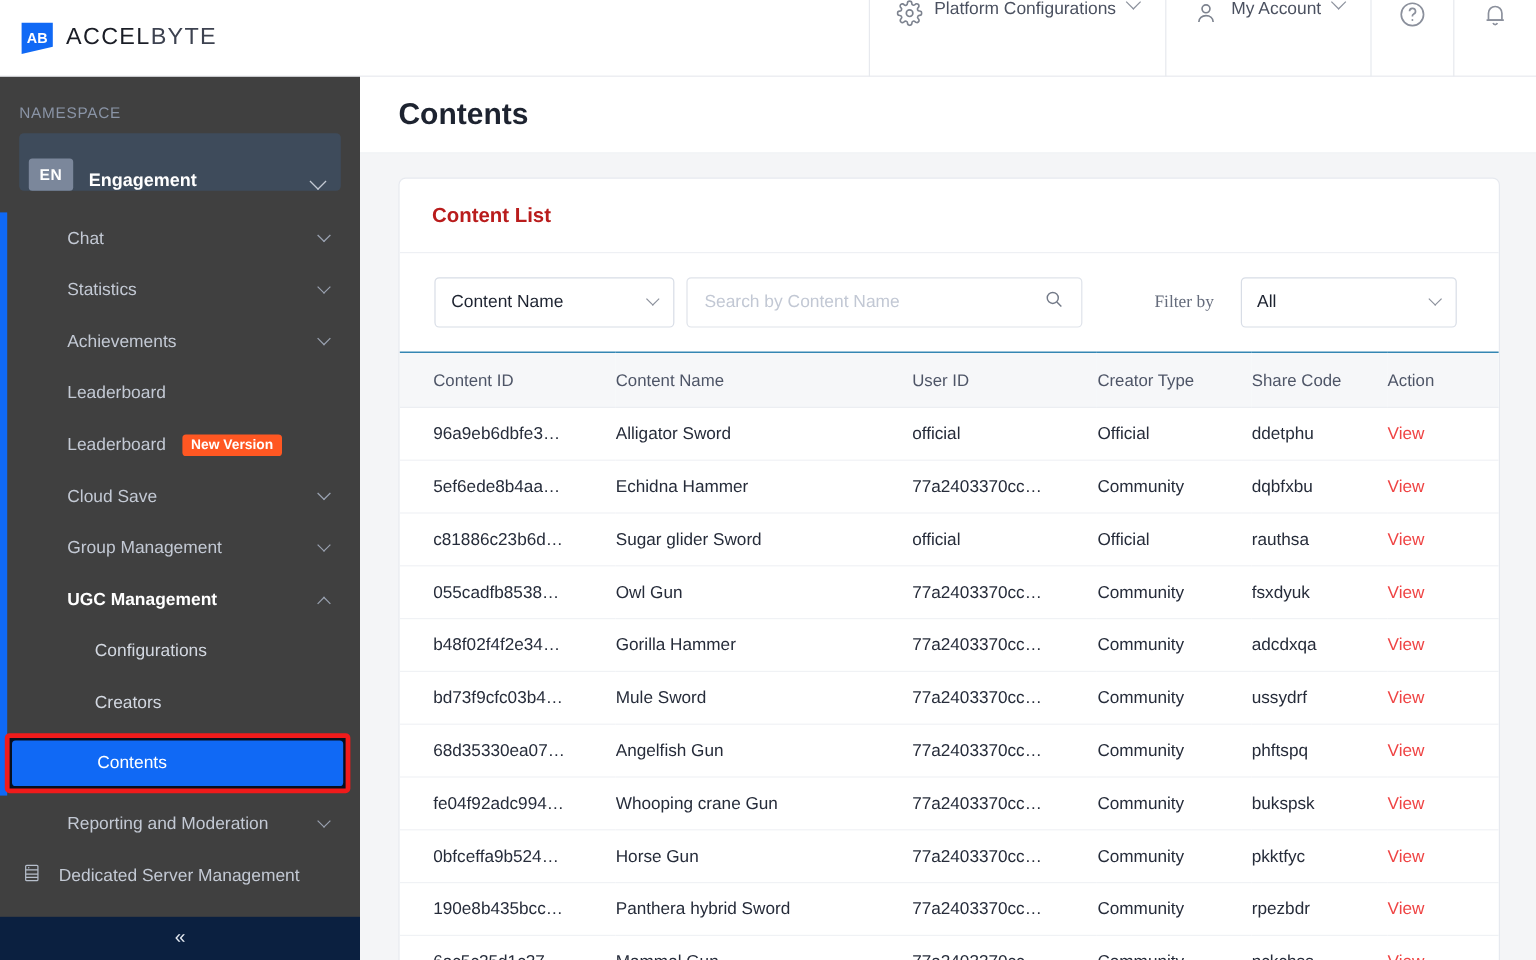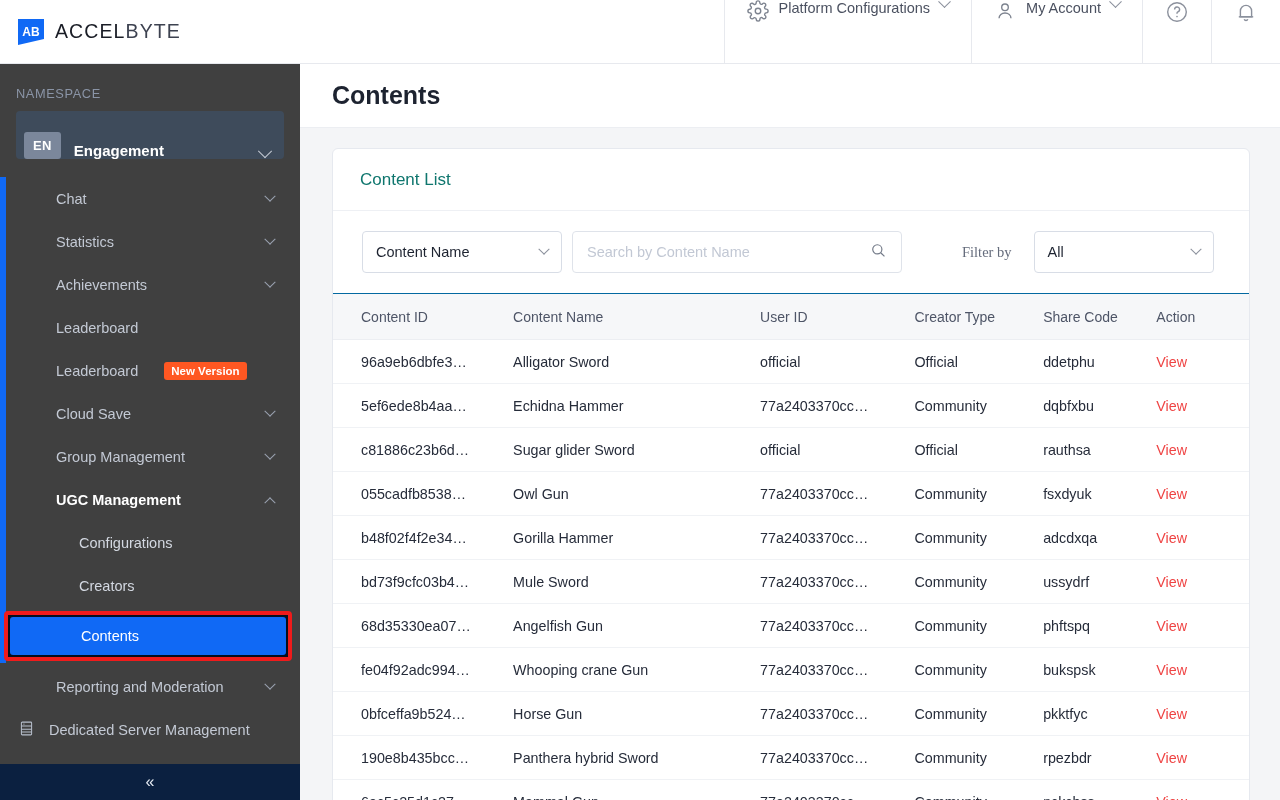--- a/index.html
+++ b/index.html
@@ -69,21 +69,21 @@
     color: #c3c9d4; font-size: 14.5px; cursor: pointer;
   }
   .nav-item .lbl { flex: 1; }
   .nav-item.sub { padding-left: 79px; color: #d3d8e1; }
   .nav-item.expanded { color: #ffffff; font-weight: bold; }
   .chev-n { width: 8px; height: 8px; border-right: 1.6px solid #9aa2b1;
             border-bottom: 1.6px solid #9aa2b1; transform: rotate(45deg) translate(-2px,-2px); flex:none; }
   .chev-n.up { transform: rotate(-135deg) translate(-2px,-2px); }
   .badge-new {
     background: #ff5722; color: #fff; font-size: 11.5px; font-weight: bold;
-    border-radius: 3px; padding: 3px 7px; margin-left: 26px; white-space: nowrap; text-align: right;
+    border-radius: 3px; padding: 3px 7px; margin-left: 14px; white-space: nowrap; text-align: right;
   }
 
   .active-wrap {
     position: relative; margin: 4px 8px 4px 4px;
     border: 4px solid #f01b1b; border-radius: 4px; padding: 2px;
     background: #060f1e;
   }
   .nav-item.active {
     background: #1069f5; color: #fff; border-radius: 3px; height: 38px;
     padding-left: 71px;
@@ -112,21 +112,21 @@
 
   .card {
     margin: 20px 30px 0 32px; background: #fff;
     border: 1px solid #e6e9ef; border-radius: 6px; overflow: hidden;
     height: 680px;
   }
   .card-head {
     height: 62px; display: flex; align-items: center; padding-left: 27px;
     border-bottom: 1px solid #eef0f4;
   }
-  .card-title { font-size: 17px; color: #0f766e; font-weight: normal; }
+  .card-title { font-size: 17px; color: #b91c1c; font-weight: bold; }
 
   .filters { display: flex; align-items: center; padding: 20px 28px 20px 29px; gap: 0; }
   .select-box {
     height: 42px; border: 1px solid #d8dde6; border-radius: 4px;
     display: flex; align-items: center; padding: 0 13px;
     font-size: 14.5px; color: #1d2330; cursor: pointer; background: #fff;
   }
   .select-content-name { width: 200px; }
   .select-content-name .lbl { flex: 1; }
   .search-box {

